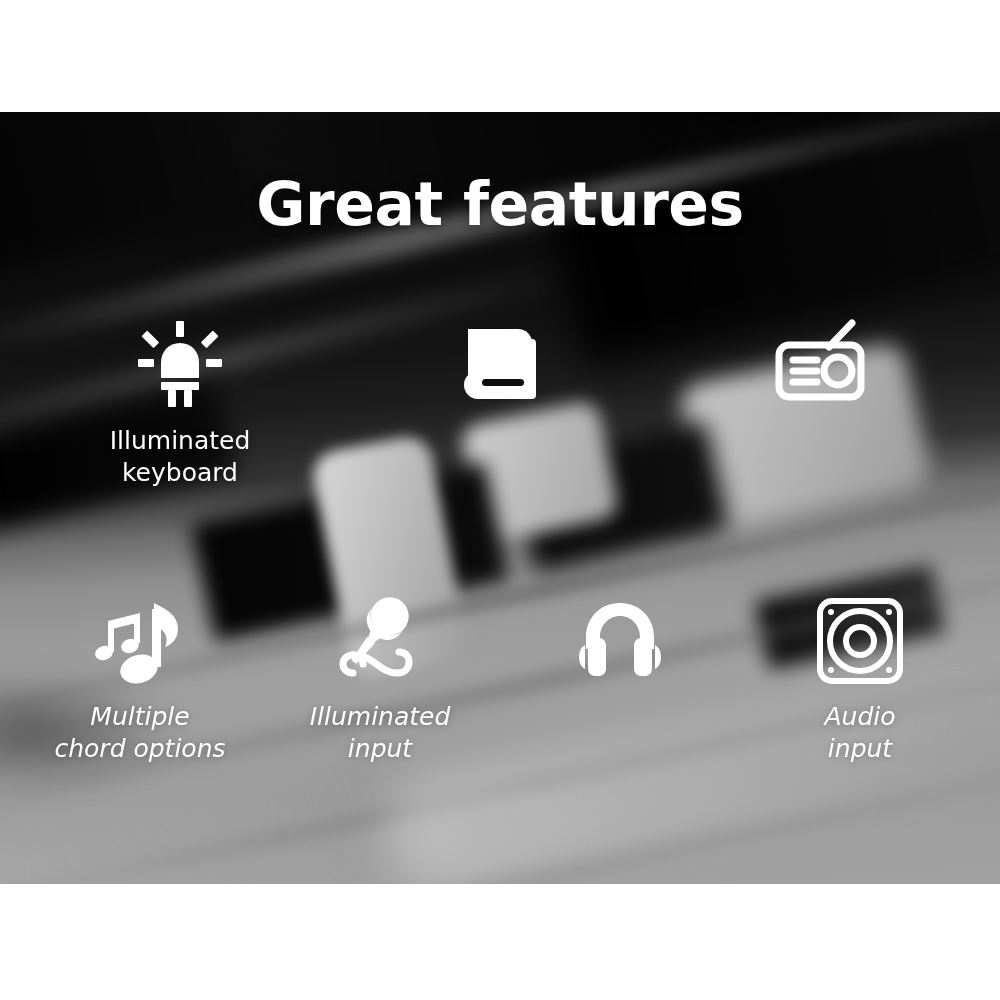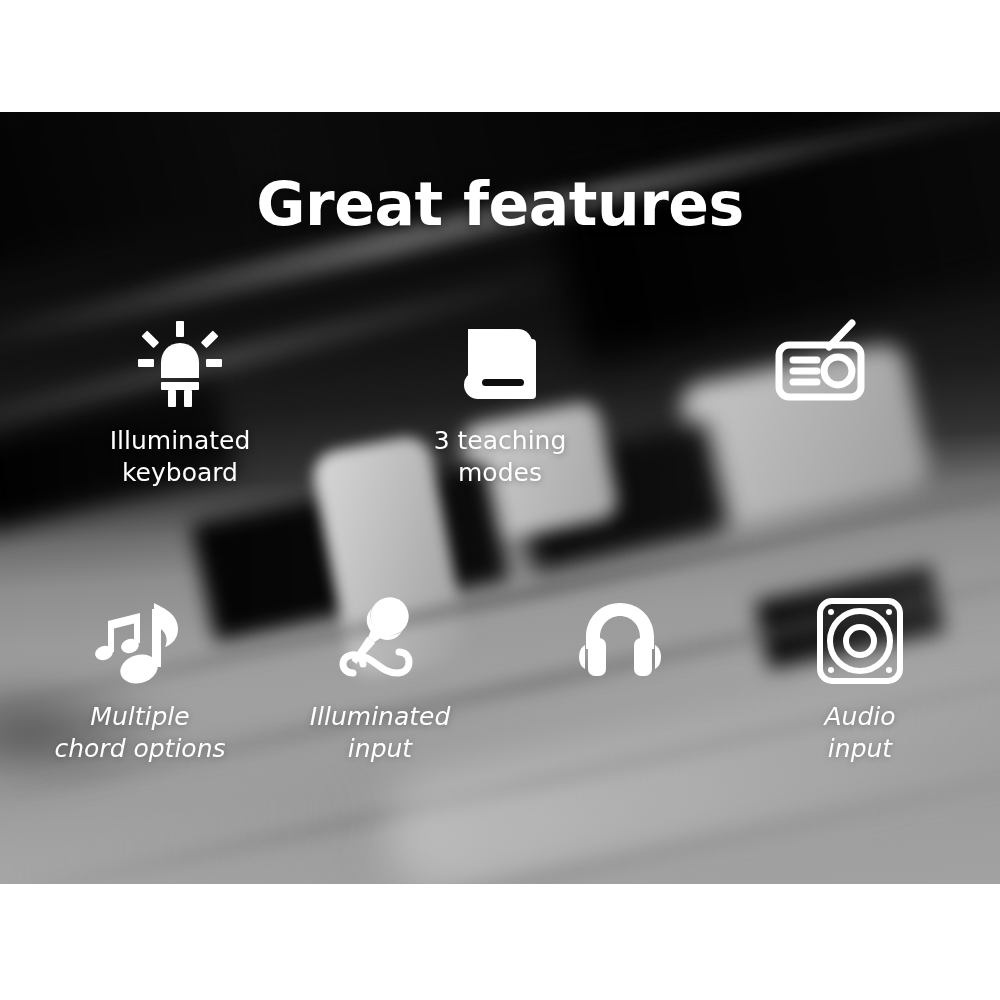--- a/index.html
+++ b/index.html
@@ -194,22 +194,20 @@
 
 
       <div class="cell">
         <div class="icon-wrap">
           <svg width="92" height="92" viewBox="0 0 92 92" fill="none" stroke="#ffffff" stroke-width="8" aria-hidden="true">
             <path d="M14 10h50a14 14 0 0 1 14 14v52H24a10 10 0 0 1-10-10z" fill="#ffffff" stroke="none"></path>
             <path d="M78 24v52H24a10 10 0 0 1 0-20h54" stroke="#ffffff" stroke-width="8" stroke-linejoin="round" stroke-linecap="round" fill="none"></path>
             <rect x="28" y="60" width="42" height="7" rx="3.5" fill="#0d0d0d" stroke="none"></rect>
           </svg>
         </div>
-        <div class="label">3 teaching
-modes</div>
       </div>
 
       <div class="cell">
         <div class="icon-wrap">
           <svg width="92" height="92" viewBox="0 0 92 92" fill="none" stroke="#ffffff" stroke-width="7" stroke-linecap="round" aria-hidden="true">
             <line x1="55" y1="28" x2="78" y2="4"></line>
             <rect x="5" y="26" width="82" height="52" rx="10"></rect>
             <circle cx="64" cy="52" r="14"></circle>
             <line x1="19" y1="41" x2="43" y2="41" stroke-width="7"></line>
             <line x1="19" y1="52" x2="43" y2="52" stroke-width="7"></line>

